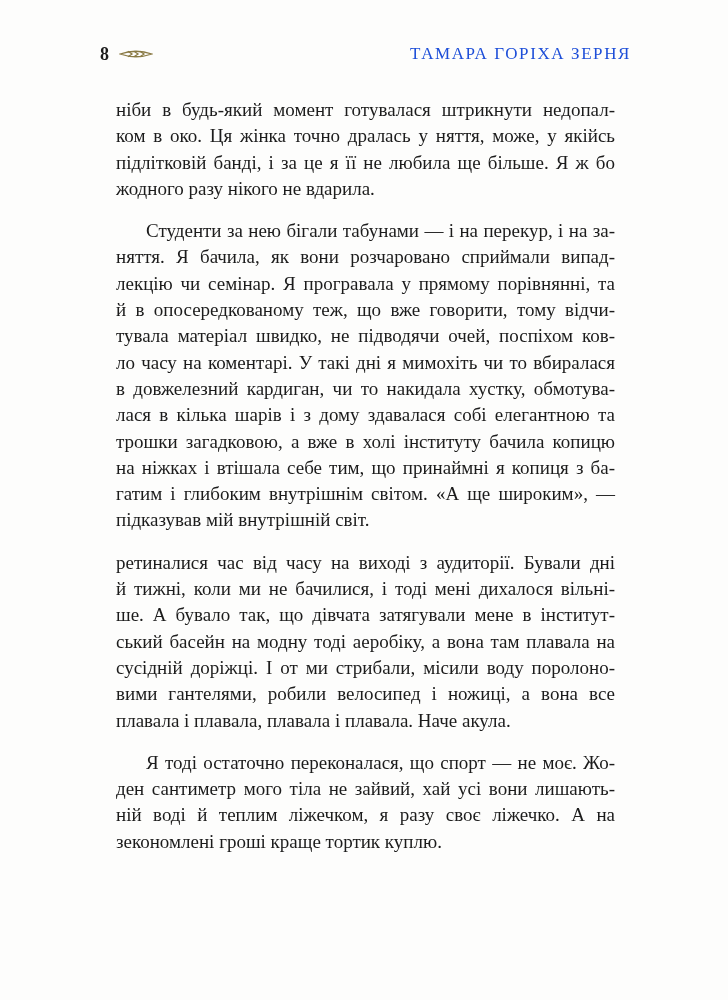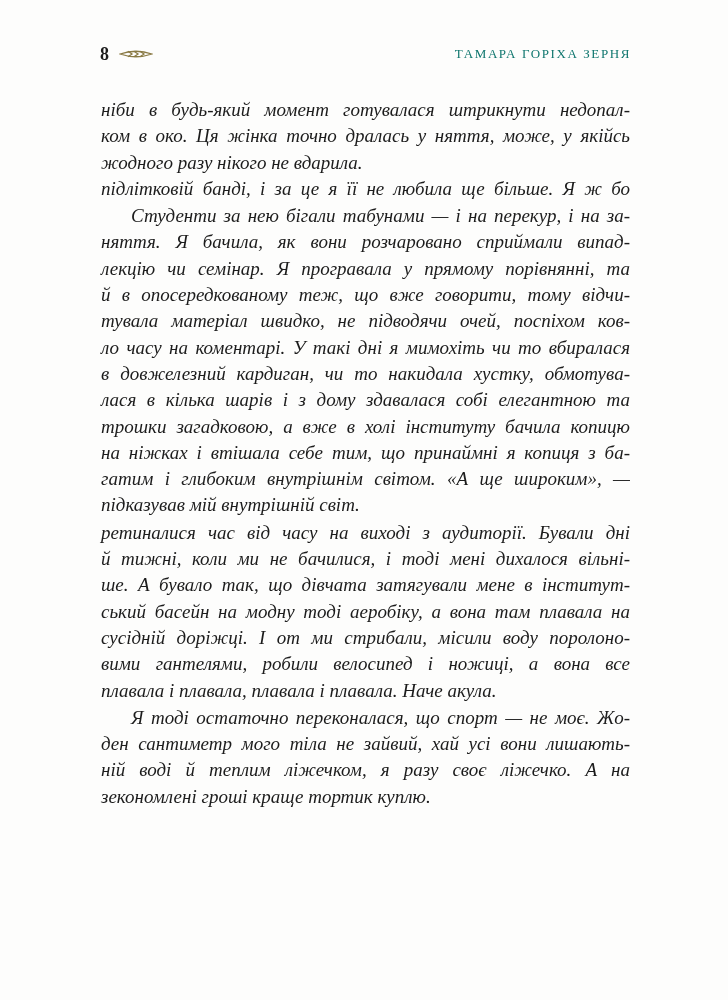--- a/index.html
+++ b/index.html
@@ -33,34 +33,33 @@
     font-weight: bold;
     font-size: 18px;
     color: #1c1c1c;
   }
   .ornament {
     display: inline-flex;
     align-items: center;
     line-height: 0;
   }
   .running-author {
-    font-size: 13px;
+    font-size: 17px;
     letter-spacing: 1.6px;
-    color: #0f766e;
+    color: #1d4ed8;
     white-space: nowrap;
   }
   .body-text {
     margin: 33px 97px 0 100px;
     font-size: 19px;
     line-height: 26.3px;
   }
   .paragraph {
-    margin: 1px;
+    margin: 16px;
     padding: 0;
-    font-style: italic;
   }
   .line {
     text-align: justify;
     text-align-last: justify;
     text-justify: inter-word;
     white-space: normal;
   }
   .line.indent {
     text-indent: 30px;
   }
@@ -84,22 +83,22 @@
         </svg>
       </span>
     </div>
     <span class="running-author">ТАМАРА ГОРІХА ЗЕРНЯ</span>
   </header>
 
   <section class="body-text">
       <div class="paragraph">
         <div class="line">ніби в будь-який момент готувалася штрикнути недопал-</div>
         <div class="line">ком в око. Ця жінка точно дралась у няття, може, у якійсь</div>
+        <div class="line">підлітковій банді, і за це я її не любила ще більше. Я ж бо</div>
         <div class="line last">жодного разу нікого не вдарила.</div>
-        <div class="line">підлітковій банді, і за це я її не любила ще більше. Я ж бо</div>
       </div>
       <div class="paragraph">
         <div class="line indent">Студенти за нею бігали табунами — і на перекур, і на за-</div>
         <div class="line">няття. Я бачила, як вони розчаровано сприймали випад-</div>
         <div class="line">лекцію чи семінар. Я програвала у прямому порівнянні, та</div>
         <div class="line">й в опосередкованому теж, що вже говорити, тому відчи-</div>
         <div class="line">тувала матеріал швидко, не підводячи очей, поспіхом ков-</div>
         <div class="line">ло часу на коментарі. У такі дні я мимохіть чи то вбиралася</div>
         <div class="line">в довжелезний кардиган, чи то накидала хустку, обмотува-</div>
         <div class="line">лася в кілька шарів і з дому здавалася собі елегантною та</div>

